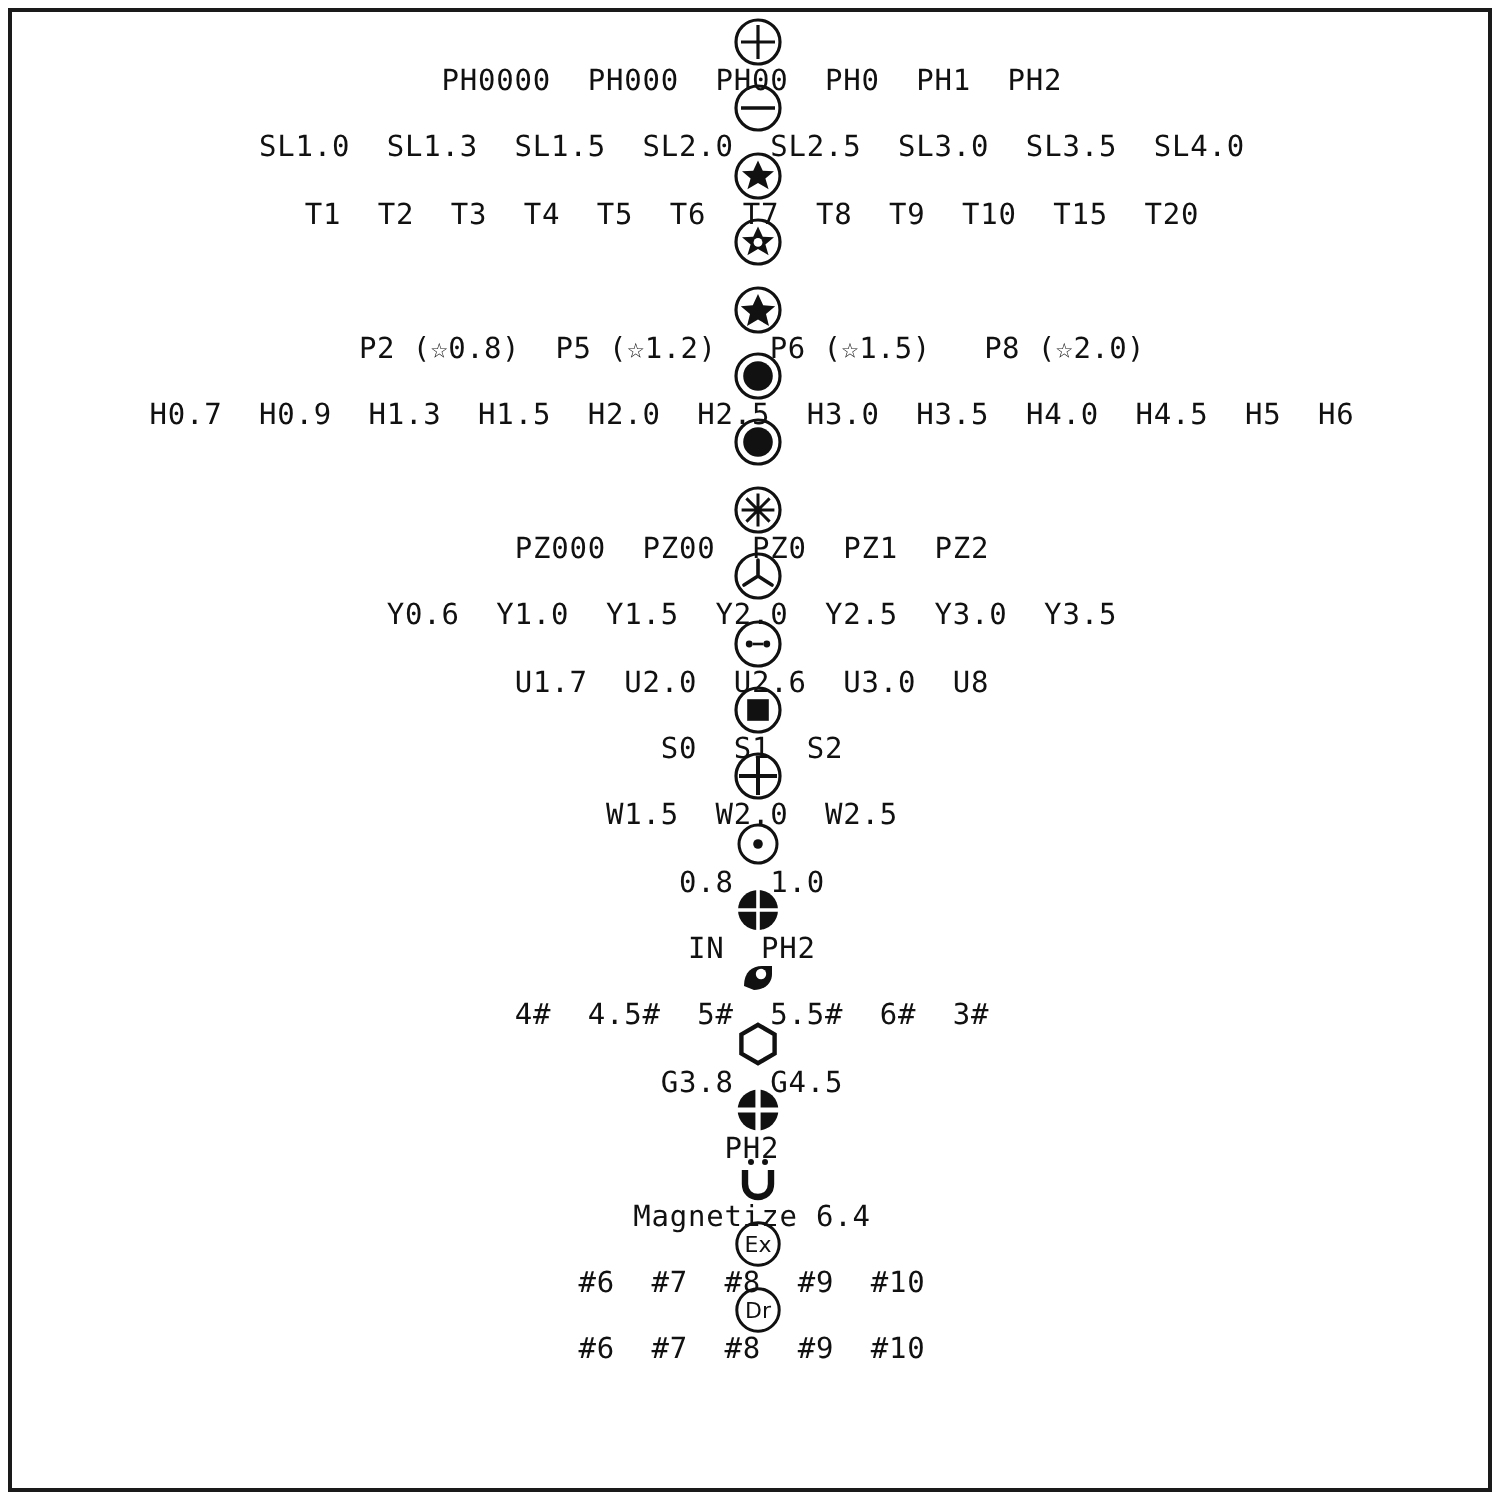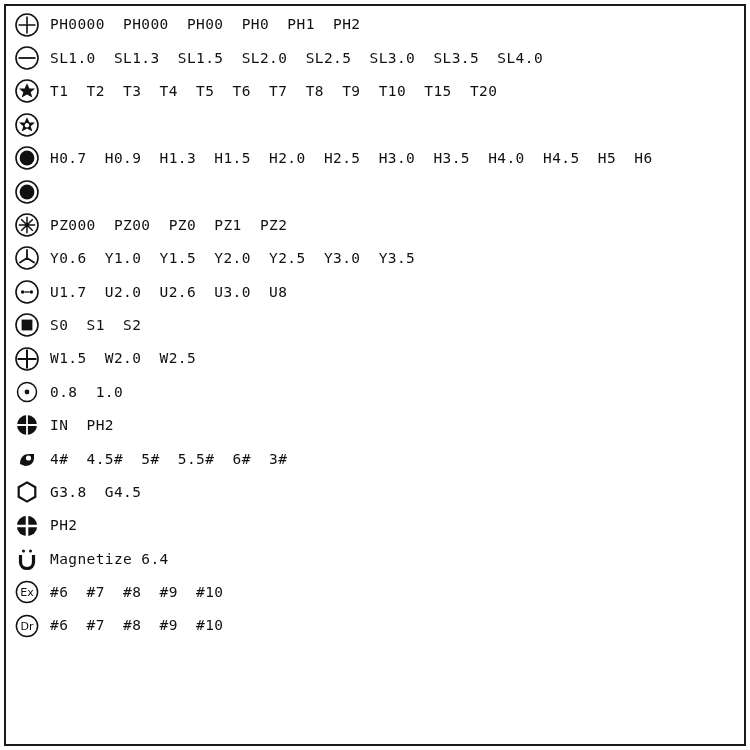--- a/index.html
+++ b/index.html
@@ -32,27 +32,28 @@
   .rows {
     position: absolute;
     left: 14px;
     top: 8px;
     width: 722px;
   }
   .row {
     display: flex;
     align-items: center;
     height: 33.4px;
+    flex-direction: column;
   }
   .icon-cell {
     width: 34px;
     min-width: 34px;
     display: flex;
     align-items: center;
-    justify-content: flex-start;
+    justify-content: flex-end;
   }
   .icon-cell svg {
     display: block;
   }
   .row-label {
     font-family: "DejaVu Sans Mono", monospace;
     font-size: 14.5px;
     letter-spacing: 0.4px;
     color: #111;
     white-space: pre;
@@ -103,20 +104,29 @@
     <div class="row">
       <div class="icon-cell">
         <svg width="26" height="26" viewBox="0 0 26 26">
           <circle cx="13" cy="13" r="11" fill="none" stroke="#111" stroke-width="1.6"></circle>
           <path d="M13 5.2 L15.4 10.4 L21 10.6 L16.7 14.2 L18.3 19.6 L13 16.5 L7.7 19.6 L9.3 14.2 L5 10.6 L10.6 10.4 Z" fill="#111"></path>
           <circle cx="13" cy="13.2" r="2.2" fill="#fff"></circle>
         </svg>
       </div>
     </div>
 
+    <div class="row">
+      <div class="icon-cell">
+        <svg width="26" height="26" viewBox="0 0 26 26">
+          <circle cx="13" cy="13" r="11" fill="none" stroke="#111" stroke-width="1.6"></circle>
+          <path d="M13 5 L15.6 10.6 L21.6 11.1 L17 15 L18.5 21 L13 17.8 L7.5 21 L9 15 L4.4 11.1 L10.4 10.6 Z" fill="#111"></path>
+        </svg>
+      </div>
+      <div class="row-label wide">P2 (☆0.8)  P5 (☆1.2)   P6 (☆1.5)   P8 (☆2.0)</div>
+    </div>
 
     <div class="row">
       <div class="icon-cell">
         <svg width="26" height="26" viewBox="0 0 26 26">
           <circle cx="13" cy="13" r="11" fill="none" stroke="#111" stroke-width="1.6"></circle>
           <circle cx="13" cy="13" r="7.4" fill="#111"></circle>
         </svg>
       </div>
       <div class="row-label">H0.7  H0.9  H1.3  H1.5  H2.0  H2.5  H3.0  H3.5  H4.0  H4.5  H5  H6</div>
     </div>

